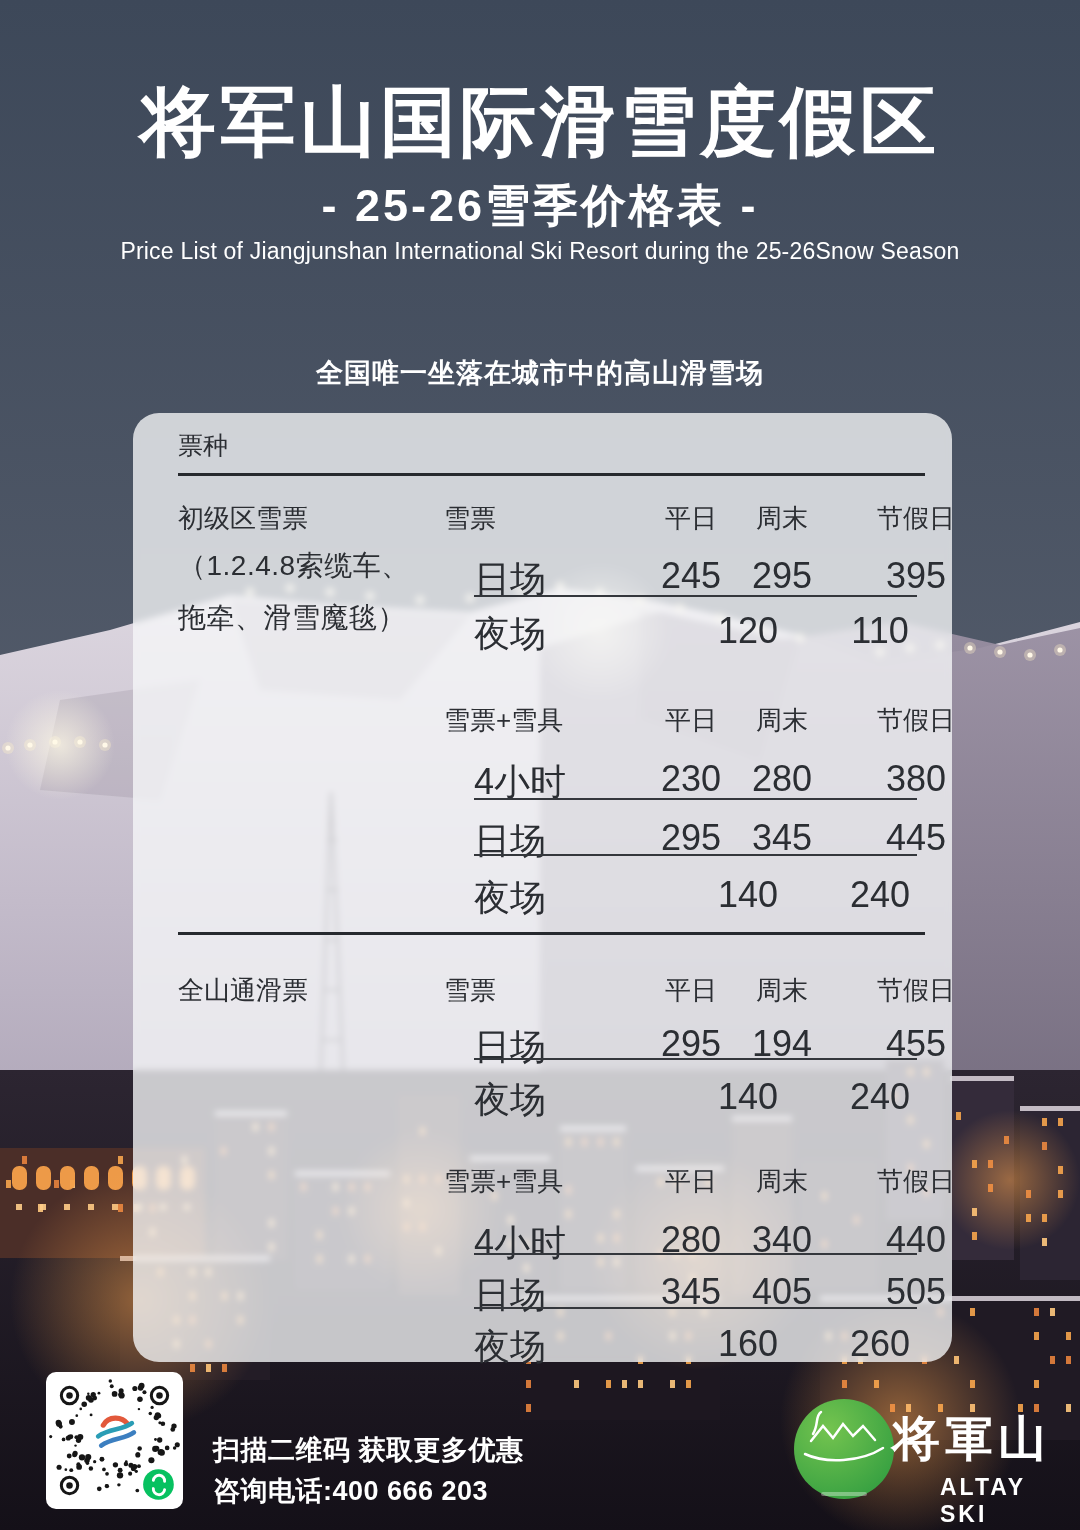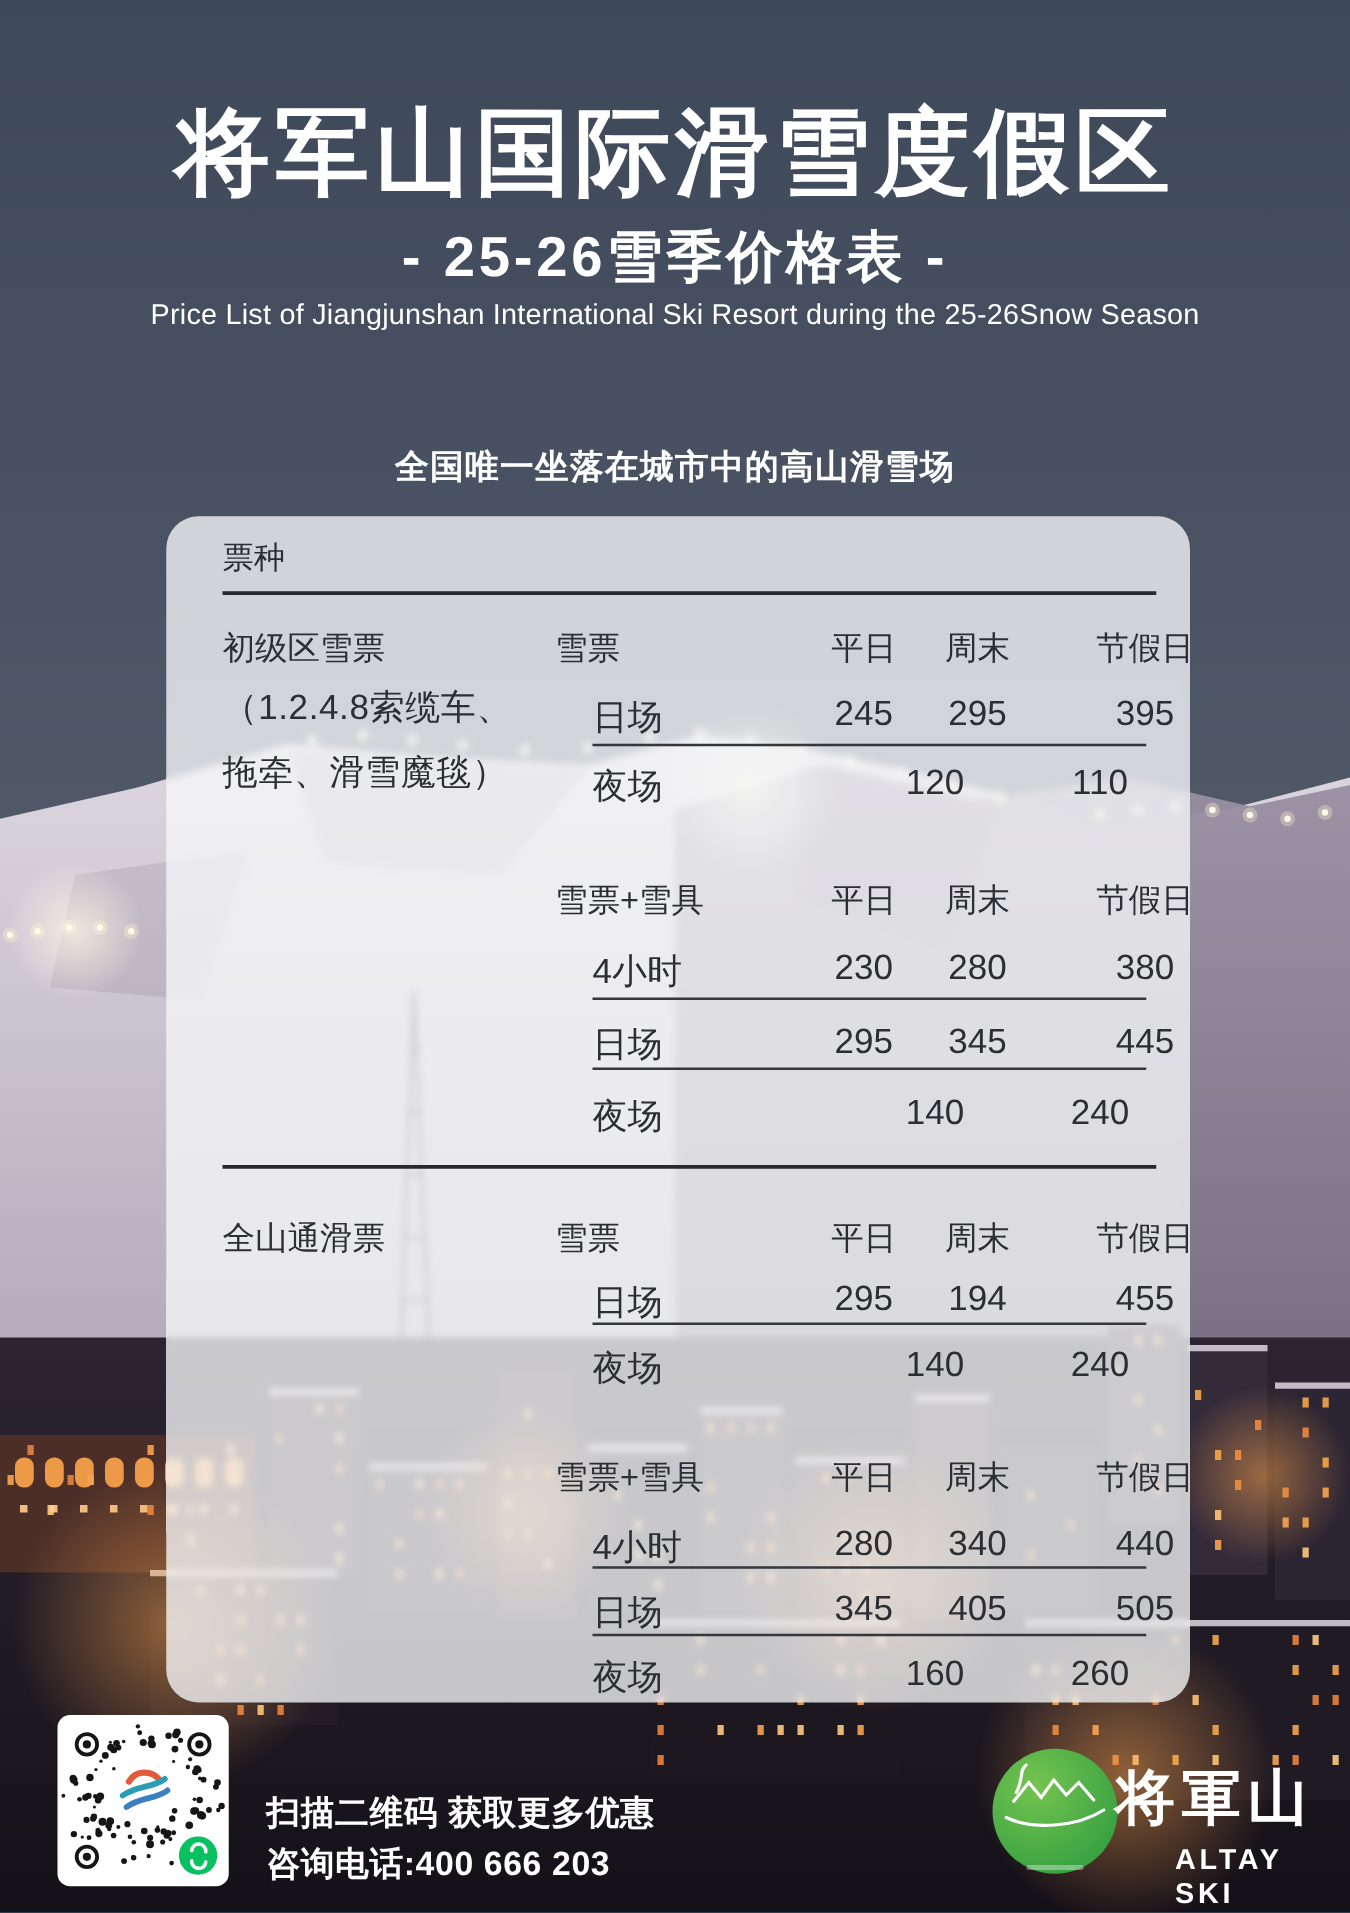--- a/index.html
+++ b/index.html
@@ -17,21 +17,21 @@
   .tagline{position:absolute;left:0;top:355px;width:1080px;text-align:center;color:#fff;font-size:27px;font-weight:700;letter-spacing:1px;z-index:2;}
   
   .card{
     position:absolute;left:133px;top:413px;width:819px;height:949px;z-index:2;
     background:rgba(246,247,249,0.78);
     border-radius:26px;
     -webkit-backdrop-filter:blur(3px);backdrop-filter:blur(3px);
     color:#2b2e33;
   }
   .card .row{position:absolute;left:0;width:100%;height:34px;white-space:nowrap;padding-left:41px;}
-  .card .cell{position:absolute;top:0;font-size:28px;font-weight:500;color:#2b2e33;}
+  .card .cell{position:absolute;top:0;font-size:36px;font-weight:500;color:#2b2e33;}
   .card .hcell{font-size:26px;}
   .gname{left:45px;}
   .tlabel{left:287px;margin-left:24px;}
   .slabel{left:341px;}
   .c1{left:558px;transform:translateX(-50%);}
   .c2{left:649px;transform:translateX(-50%);}
   .c3{left:783px;transform:translateX(-50%);}
   .n1{left:615px;transform:translateX(-50%);}
   .n2{left:747px;transform:translateX(-50%);}
   .type-header{position:absolute;left:45px;top:16px;font-size:25px;font-weight:500;}

